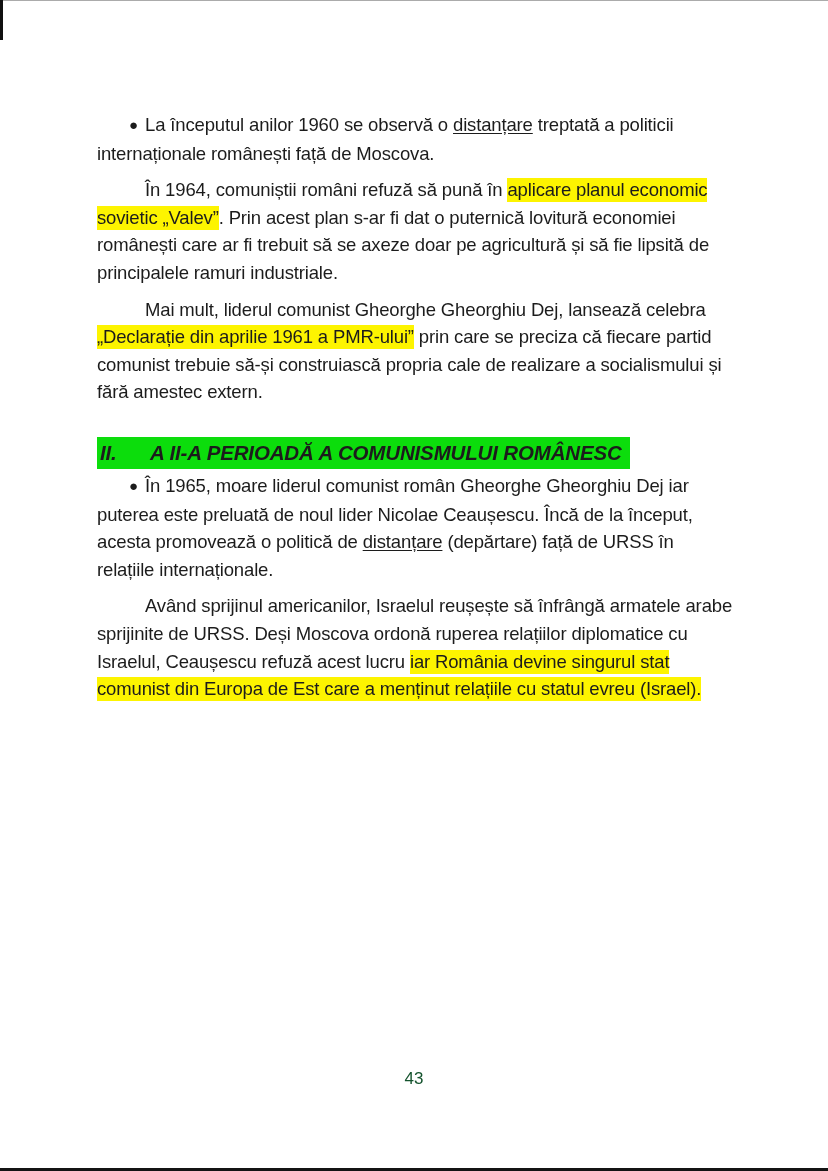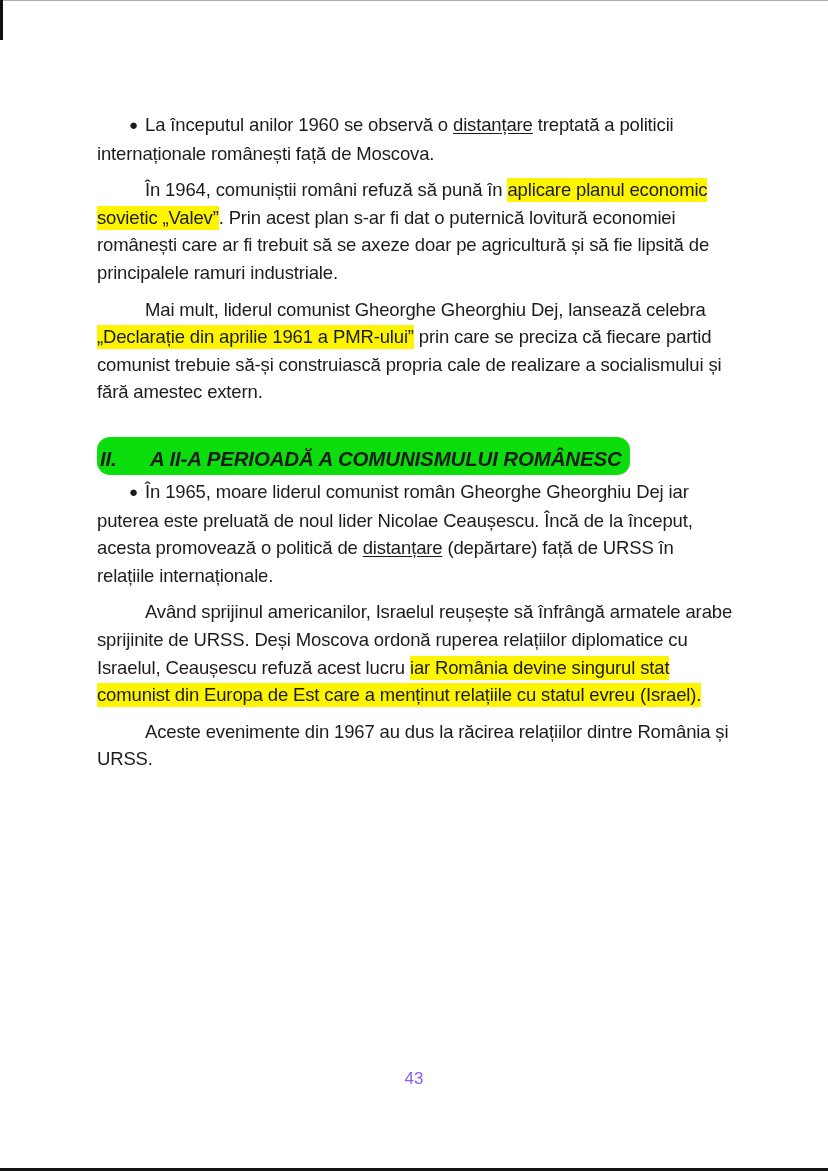--- a/index.html
+++ b/index.html
@@ -34,39 +34,37 @@
   .u{text-decoration:underline;text-underline-offset:2px;}
   .hl-yellow{background:var(--hl-yellow);padding:1px 0 2px 0;}
   .heading{
     margin:31px 0 3px 0;
     font-weight:bold;font-style:italic;
     font-size:20.5px;line-height:27px;
   }
   .heading .bar{
     background:var(--hl-green);
     display:inline-block;
-    padding:8px 8px 3px 3px;
-    border-radius:13px;
+    padding:2px 8px 3px 3px;
   }
   .head-num{display:inline-block;width:50px;font-style:italic;}
   .pageno{
     position:absolute;left:0;right:0;top:1069px;
-    text-align:center;font-size:17px;color:#8b5cf6;
+    text-align:center;font-size:17px;color:#14532d;
   }
 </style>
 </head>
 <body>
 
 <div class="edge-top"></div>
 <div class="corner-tl"></div>
 <div class="edge-bottom"></div>
 
 <div class="doc" id="doc-body">
     <p class="bullet"><span class="bullet-glyph">●</span><span>La începutul anilor 1960 se observă o </span><span class="u">distanțare</span><span> treptată a politicii internaționale românești față de Moscova.</span></p>
     <p class="indent"><span>În 1964, comuniștii români refuză să pună în </span><span class="hl-yellow">aplicare planul economic sovietic „Valev”</span><span>. Prin acest plan s-ar fi dat o puternică lovitură economiei românești care ar fi trebuit să se axeze doar pe agricultură și să fie lipsită de principalele ramuri industriale.</span></p>
     <p class="indent"><span>Mai mult, liderul comunist Gheorghe Gheorghiu Dej, lansează celebra </span><span class="hl-yellow">„Declarație din aprilie 1961 a PMR-ului”</span><span> prin care se preciza că fiecare partid comunist trebuie să-și construiască propria cale de realizare a socialismului și fără amestec extern.</span></p>
     <div class="heading"><span class="bar"><span class="head-num">II.</span><span>A II-A PERIOADĂ A COMUNISMULUI ROMÂNESC</span></span></div>
     <p class="bullet"><span class="bullet-glyph">●</span><span>În 1965, moare liderul comunist român Gheorghe Gheorghiu Dej iar puterea este preluată de noul lider Nicolae Ceaușescu. Încă de la început, acesta promovează o politică de </span><span class="u">distanțare</span><span> (depărtare) față de URSS în relațiile internaționale.</span></p>
     <p class="indent"><span>Având sprijinul americanilor, Israelul reușește să înfrângă armatele arabe sprijinite de URSS. Deși Moscova ordonă ruperea relațiilor diplomatice cu Israelul, Ceaușescu refuză acest lucru </span><span class="hl-yellow">iar România devine singurul stat comunist din Europa de Est care a menținut relațiile cu statul evreu (Israel).</span></p>
-    <p class="indent"><span>Aceste evenimente din 1967 au dus la răcirea relațiilor dintre România și URSS.</span></p>
   </div>
 
 <div class="pageno">43</div>
 
 </body></html>

